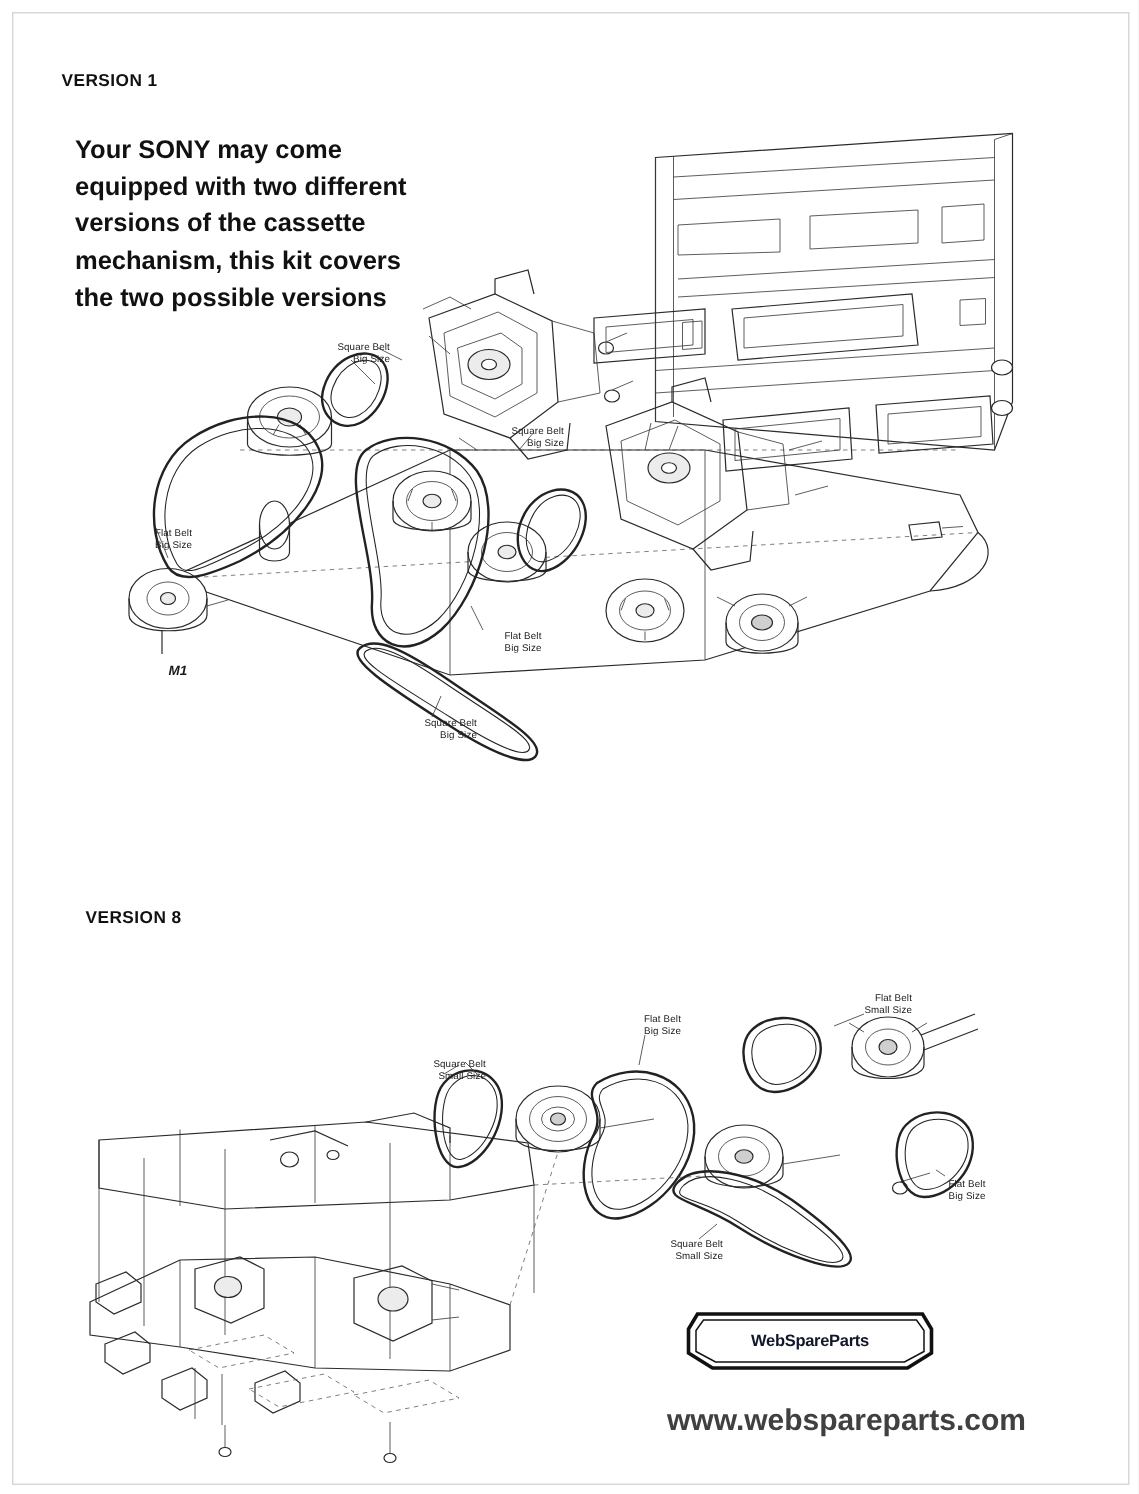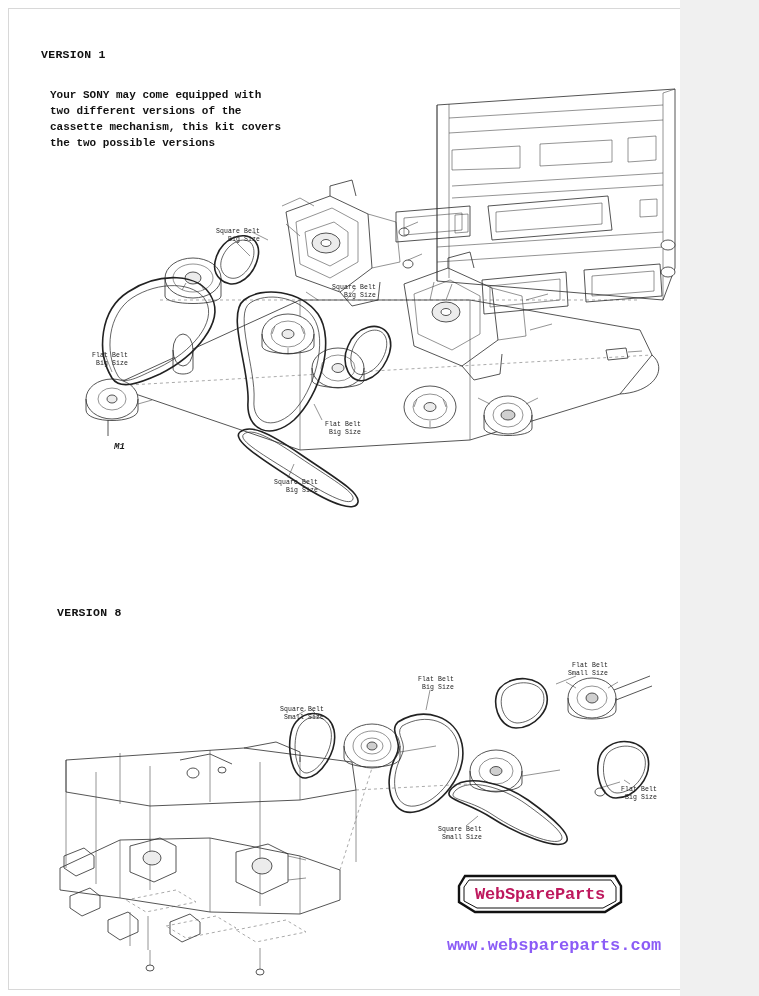--- a/index.html
+++ b/index.html
@@ -2,25 +2,25 @@
 <html><head>
 <meta charset="utf-8">
 <style>
   html, body {
     margin: 0;
     padding: 0;
     background: #f0f0f0;
   }
   .page {
     position: relative;
-    width: 680px;
+    width: 759px;
     height: 996px;
     background: #ffffff;
     overflow: hidden;
-    font-family: Liberation Mono, monospace;
+    font-family: Liberation Sans, sans-serif;
     color: #111;
   }
   .page-border {
     position: absolute;
     left: 8px;
     top: 8px;
     width: 743px;
     height: 980px;
     border: 1px solid #d8d8d8;
     pointer-events: none;
@@ -35,21 +35,21 @@
     color: #111;
   }
   #version1-label { left: 41px; top: 48px; }
   #version2-label { left: 57px; top: 606px; }
 
   .intro-text {
     position: absolute;
     left: 50px;
     top: 88px;
     width: 235px;
-    font-size: 11px;
+    font-size: 17px;
     font-weight: bold;
     line-height: 1.45;
     color: #111;
   }
 
   .callout {
     position: absolute;
     font-size: 6.5px;
     line-height: 1.25;
     text-align: right;
@@ -80,34 +80,34 @@
   }
   .brand-text {
     position: absolute;
     left: 0;
     top: 0;
     width: 170px;
     height: 44px;
     display: flex;
     align-items: center;
     justify-content: center;
-    font-size: 17px;
+    font-size: 11px;
     font-weight: bold;
-    color: #be185d;
+    color: #0f172a;
     letter-spacing: -0.2px;
   }
   .brand-url {
     position: absolute;
     left: 424px;
     top: 936px;
     width: 260px;
-    text-align: center;
-    font-size: 17px;
+    text-align: right;
+    font-size: 20px;
     font-weight: bold;
-    color: #8b5cf6;
+    color: #404040;
   }
 
   svg.diagram {
     position: absolute;
     left: 0;
     top: 0;
     width: 759px;
     height: 996px;
     pointer-events: none;
   }

